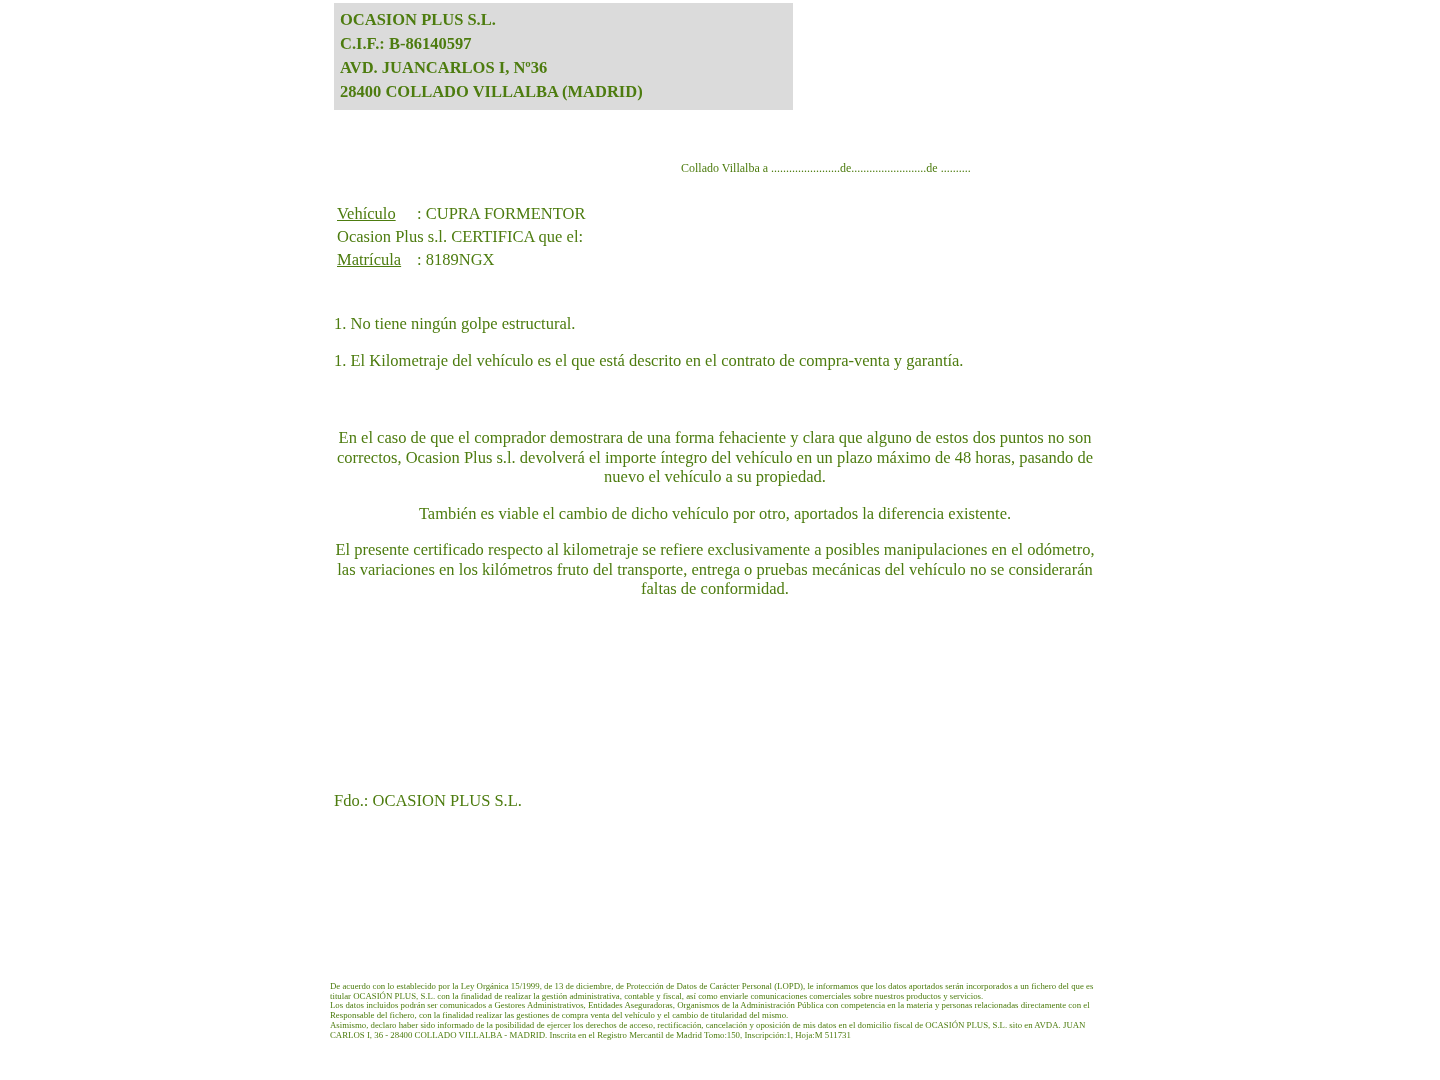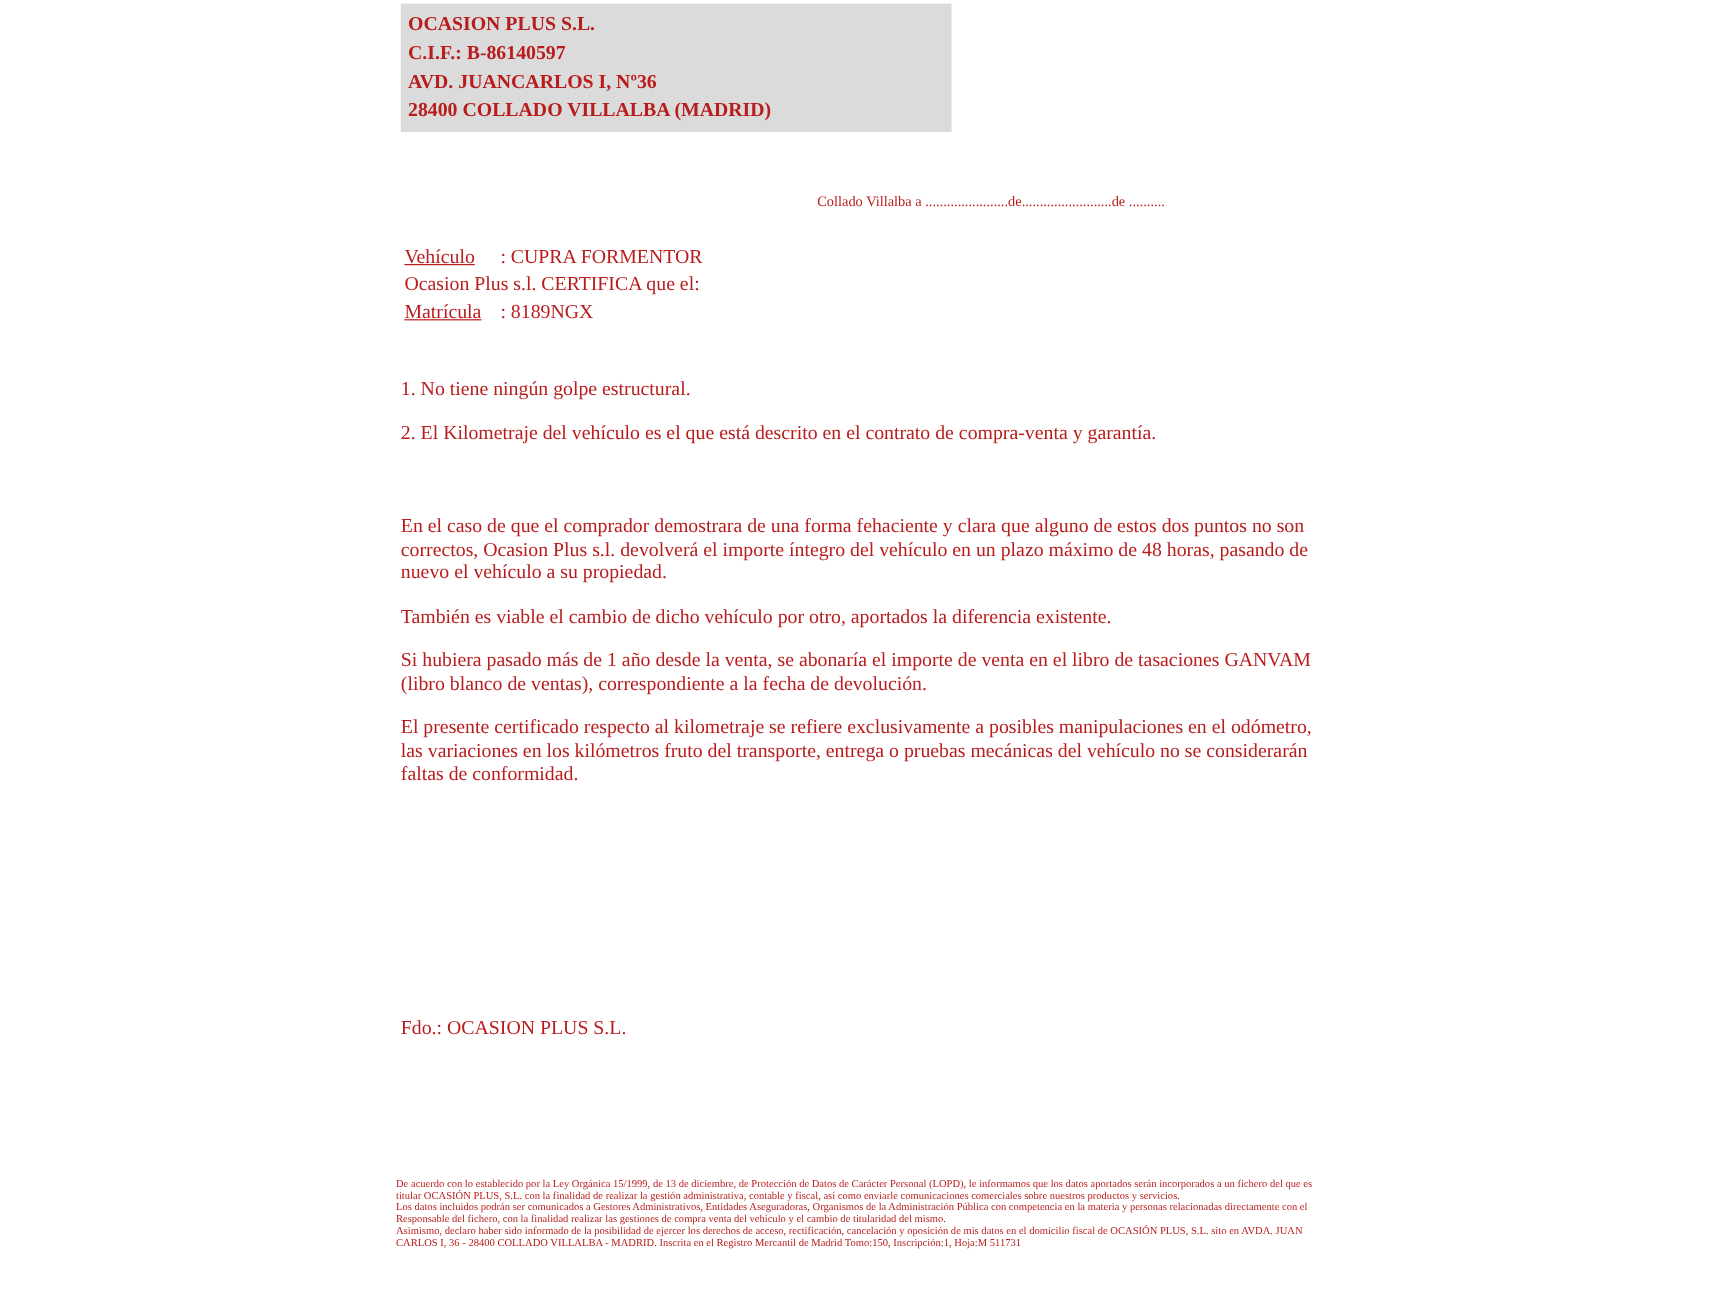--- a/index.html
+++ b/index.html
@@ -3,21 +3,21 @@
 <meta charset="utf-8">
 <style>
   * { margin: 0; padding: 0; box-sizing: border-box; }
   html, body { background: #ffffff; }
   .page {
     position: relative;
     width: 1440px;
     height: 1080px;
     background: #ffffff;
     font-family: "Liberation Serif", serif;
-    color: #b91c1c;
+    color: #4d7c0f;
     overflow: hidden;
   }
   .main-col {
     position: absolute;
     left: 334px;
     top: 0;
     width: 762px;
   }
   .header-box {
     margin-top: 3px;
@@ -52,20 +52,21 @@
   .point {
     font-size: 16.5px;
     line-height: 19.5px;
   }
   .point-1 { margin-top: 43px; }
   .point-2 { margin-top: 17px; }
   .para {
     font-size: 16.5px;
     line-height: 19.5px;
     margin-top: 17px;
+    text-align: center;
   }
   .para-first { margin-top: 58px; }
   .signature {
     margin-top: 192px;
     font-size: 16.5px;
     line-height: 20px;
   }
   .footer {
     position: absolute;
     left: 330px;
@@ -96,25 +97,24 @@
       <div>
         <span class="label-cell"><span class="u">Vehículo</span></span><span>: CUPRA FORMENTOR</span>
       </div>
       <div>Ocasion Plus s.l. CERTIFICA que el:</div>
       <div>
         <span class="label-cell"><span class="u">Matrícula</span></span><span>: 8189NGX</span>
       </div>
     </div>
 
     <div class="point point-1">1. No tiene ningún golpe estructural.</div>
-    <div class="point point-2">2. El Kilometraje del vehículo es el que está descrito en el contrato de compra-venta y garantía.</div>
+    <div class="point point-2">1. El Kilometraje del vehículo es el que está descrito en el contrato de compra-venta y garantía.</div>
 
     <div class="para para-first">En el caso de que el comprador demostrara de una forma fehaciente y clara que alguno de estos dos puntos no son correctos, Ocasion Plus s.l. devolverá el importe íntegro del vehículo en un plazo máximo de 48 horas, pasando de nuevo el vehículo a su propiedad.</div>
     <div class="para">También es viable el cambio de dicho vehículo por otro, aportados la diferencia existente.</div>
-    <div class="para">Si hubiera pasado más de 1 año desde la venta, se abonaría el importe de venta en el libro de tasaciones GANVAM (libro blanco de ventas), correspondiente a la fecha de devolución.</div>
     <div class="para">El presente certificado respecto al kilometraje se refiere exclusivamente a posibles manipulaciones en el odómetro, las variaciones en los kilómetros fruto del transporte, entrega o pruebas mecánicas del vehículo no se considerarán faltas de conformidad.</div>
 
     <div class="signature">Fdo.: OCASION PLUS S.L.</div>
 
   </div>
 
   <div class="footer">
     <p>De acuerdo con lo establecido por la Ley Orgánica 15/1999, de 13 de diciembre, de Protección de Datos de Carácter Personal (LOPD), le informamos que los datos aportados serán incorporados a un fichero del que es titular OCASIÓN PLUS, S.L. con la finalidad de realizar la gestión administrativa, contable y fiscal, así como enviarle comunicaciones comerciales sobre nuestros productos y servicios.</p>
     <p>Los datos incluidos podrán ser comunicados a Gestores Administrativos, Entidades Aseguradoras, Organismos de la Administración Pública con competencia en la materia y personas relacionadas directamente con el Responsable del fichero, con la finalidad realizar las gestiones de compra venta del vehículo y el cambio de titularidad del mismo.</p>
     <p>Asimismo, declaro haber sido informado de la posibilidad de ejercer los derechos de acceso, rectificación, cancelación y oposición de mis datos en el domicilio fiscal de OCASIÓN PLUS, S.L. sito en AVDA. JUAN CARLOS I, 36 - 28400 COLLADO VILLALBA - MADRID. Inscrita en el Registro Mercantil de Madrid Tomo:150, Inscripción:1, Hoja:M 511731</p>

